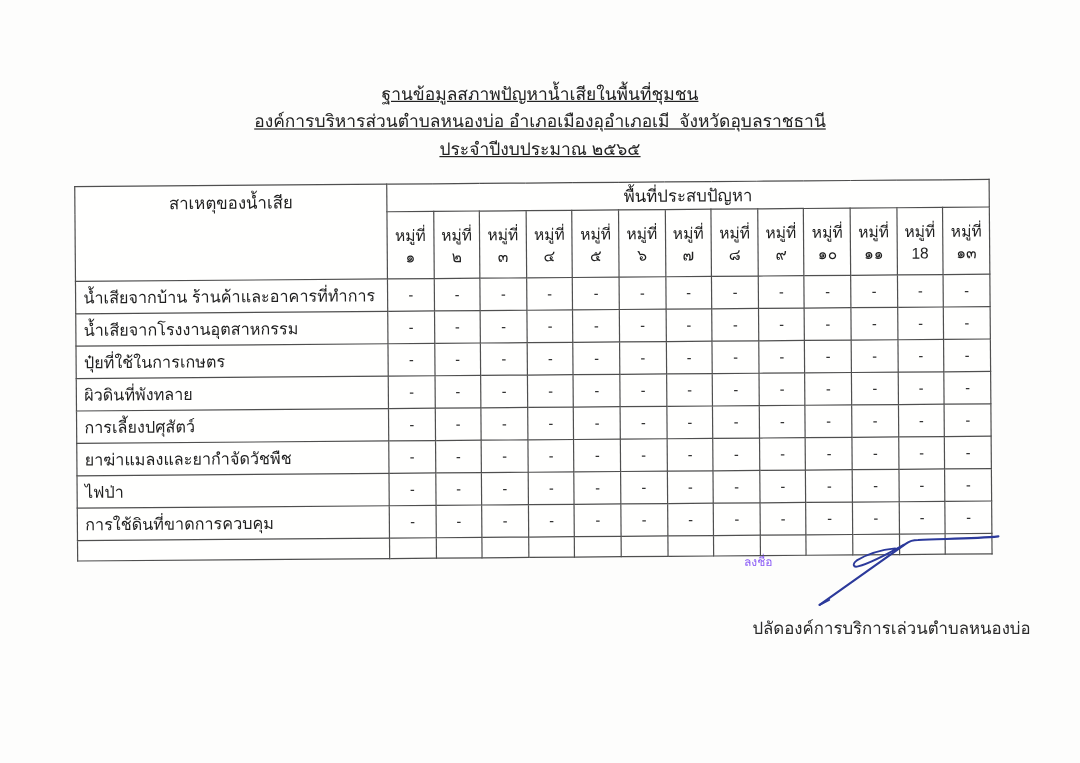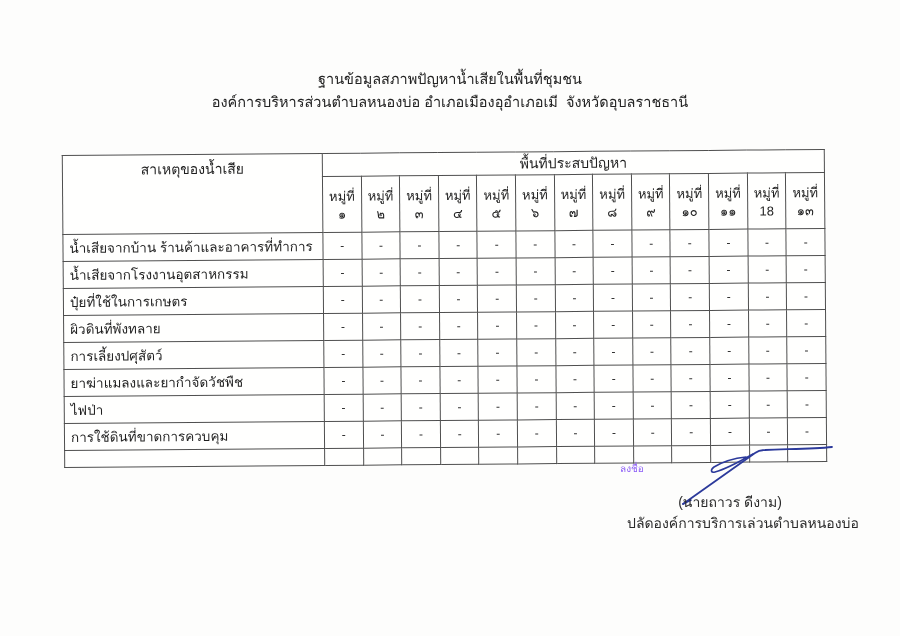--- a/index.html
+++ b/index.html
@@ -17,21 +17,21 @@
   }
   
   .titles {
     position:absolute;
     top:68px; left:0; right:0;
     text-align:center;
     font-size:14.5px;
     line-height:23px;
     color:#222;
   }
-  .titles div { white-space:pre-wrap; }
+  .titles div { white-space:pre-wrap;text-decoration:underline; }
 
   
   .doc-table {
     position:absolute;
     left:63px; top:155px;
     width:762px;
     border-collapse:collapse;
     table-layout:fixed;
     transform:rotate(-0.45deg);
     transform-origin:0 50%;
@@ -107,20 +107,21 @@
   }
 </style>
 </head>
 <body>
 
 <div class="page">
 
   <div class="titles">
     <div>ฐานข้อมูลสภาพปัญหาน้ำเสียในพื้นที่ชุมชน</div>
     <div>องค์การบริหารส่วนตำบลหนองบ่อ อำเภอเมืองอุอำเภอเมี  จังหวัดอุบลราชธานี</div>
+    <div>ประจำปีงบประมาณ ๒๕๖๕</div>
   </div>
 
   <table class="doc-table">
     <colgroup>
         <col style="width: 260px;">
         <col style="width: 38.6154px;">
         <col style="width: 38.6154px;">
         <col style="width: 38.6154px;">
         <col style="width: 38.6154px;">
         <col style="width: 38.6154px;">
@@ -344,17 +345,16 @@
   <span class="sig-label">ลงชื่อ</span>
 
   <svg class="sig-svg" viewBox="0 0 182 78">
     <g fill="none" stroke-linecap="round" stroke-linejoin="round" stroke="#2c3a9b">
       <path d="M 25 67 L 97 16 Q 101 13 107 13 C 128 12 155 12 174 10" stroke-width="1.8"></path>
       <path d="M 95 17 C 81 25 68 32 57 35 C 53 36 52 33 56 30 C 66 24 78 21 88 20" stroke-width="1.6"></path>
       <path d="M 25 67 L 33 63" stroke-width="1.6"></path>
     </g>
   </svg>
 
-  <span class="sig-name">(นายถาวร ดีงาม)</span>
 
   <span class="sig-position">ปลัดองค์การบริการเล่วนตำบลหนองบ่อ</span>
 
 </div>
 
 </body></html>

